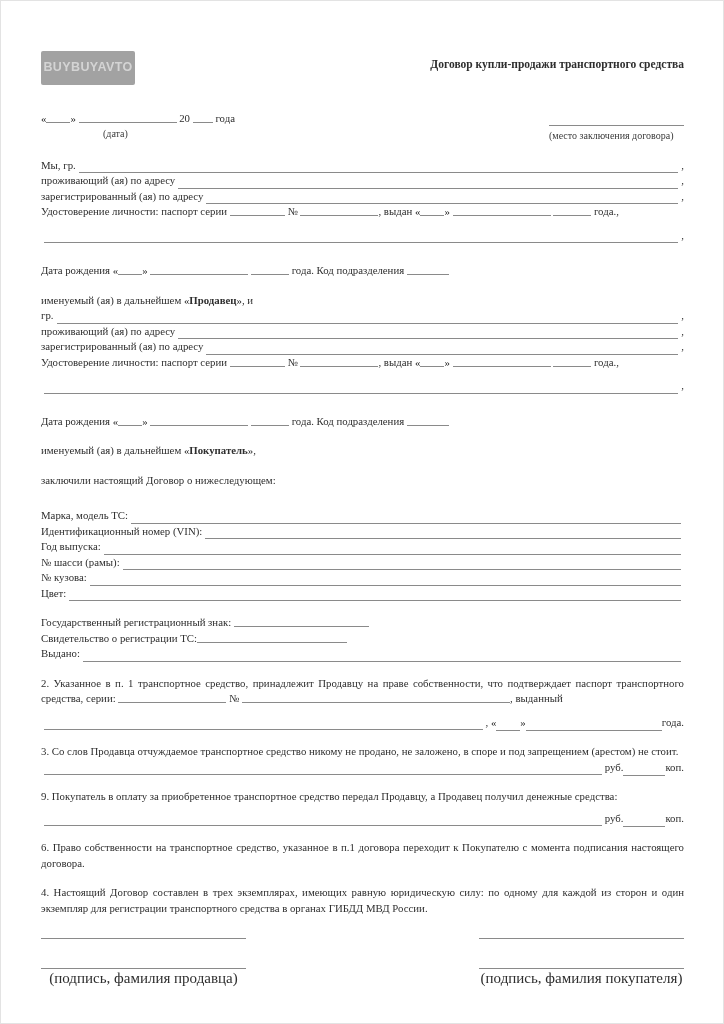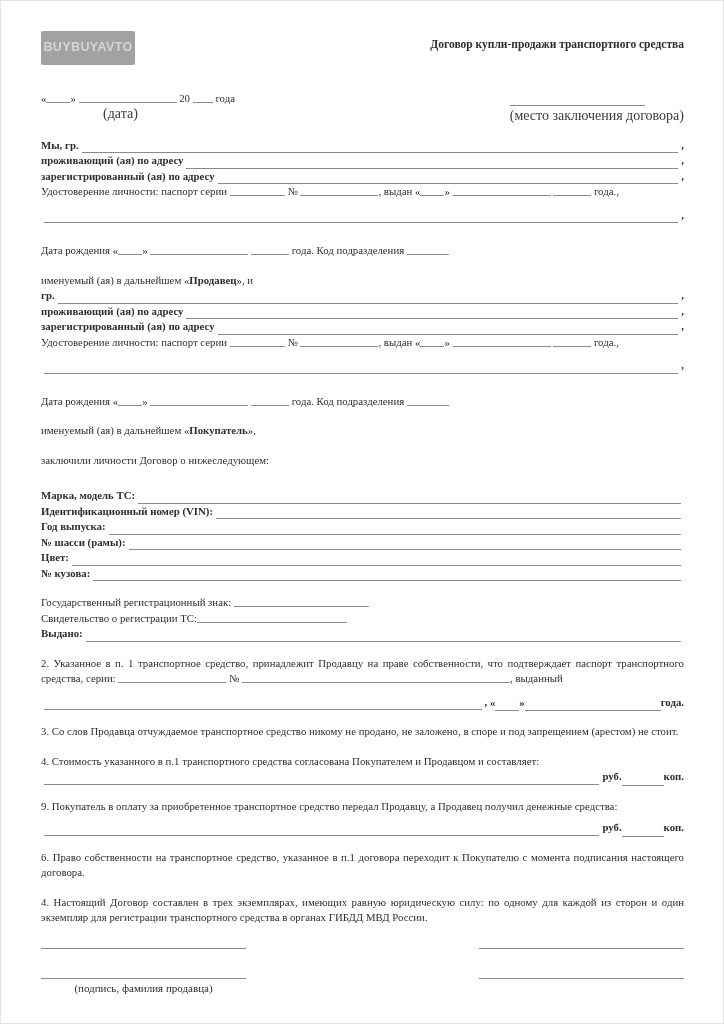--- a/index.html
+++ b/index.html
@@ -3,21 +3,21 @@
 <meta charset="utf-8">
 <style>
   * { margin: 0; padding: 0; box-sizing: border-box; }
   html, body { background: #ffffff; }
   .page {
     position: relative;
     width: 724px;
     height: 1024px;
     background: #ffffff;
     border: 1px solid #e3e3e3;
-    padding: 28px 39px 0 40px;
+    padding: 48px 39px 0 40px;
     font-family: "Liberation Serif", "DejaVu Serif", serif;
     font-size: 10.8px;
     color: #2e2e2e;
     line-height: 15.5px;
     overflow: hidden;
   }
   
   .header { position: relative; height: 40px; margin-bottom: 22px; }
   .logo {
     position: absolute; left: 0; top: 2px;
@@ -37,40 +37,40 @@
     display: inline-block;
     border-bottom: 1px solid #8a8a8a;
     height: 11px;
     vertical-align: baseline;
     margin-bottom: -1px;
   }
   .w20 { width: 20px; } .w24 { width: 24px; } .w38 { width: 38px; }
   .w42 { width: 42px; } .w55 { width: 55px; }
   .w78 { width: 78px; } .w98 { width: 98px; } .w108 { width: 108px; }
   .w135 { width: 135px; } .w150 { width: 150px; } .w268 { width: 268px; }
-  .row { display: flex; align-items: flex-end; font-weight: bold; }
+  .row { display: flex; align-items: flex-end; }
   .fill { flex: 1; border-bottom: 1px solid #8a8a8a; height: 12px; margin: 0 3px; }
   .just { text-align: justify; }
   .caption {
-    font-size: 14px; color: #3a3a3a; line-height: 12px;
+    font-size: 10px; color: #3a3a3a; line-height: 12px;
   }
   
   .dateline { display: flex; justify-content: space-between; margin-bottom: 16px; }
   .dl-left .caption { margin-left: 62px; margin-top: 1px; }
   .dl-right { text-align: left; padding-top: 3px; }
   
   .mt6 { margin-top: 6px; } .mt8 { margin-top: 8px; } .mt12 { margin-top: 20px; }
   .mt14 { margin-top: 14px; }
   .bold { font-weight: bold; text-align: center; }
   
   .sigs { display: flex; justify-content: space-between; margin-top: 22px; }
   .sig-col { width: 205px; }
   .sig-line { border-bottom: 1px solid #8a8a8a; height: 1px; }
   .sig-line.second { margin-top: 29px; }
-  .sig-caption { text-align: center; font-size: 11px; margin-top: 2px; }
+  .sig-caption { text-align: center; font-size: 15px; margin-top: 2px; }
 </style>
 </head>
 <body>
 
 <div class="page">
 
   <div class="header">
     <div class="logo">BUYBUYAVTO</div>
     <div class="title">Договор купли-продажи транспортного средства</div>
   </div>
@@ -171,46 +171,46 @@
       <span class="b w38"></span>
       <span>года. Код подразделения</span>
       <span class="b w42"></span>
     </div>
   </div>
 
   <div class="mt14">
     <span>именуемый (ая) в дальнейшем «</span><span class="bold">Покупатель</span><span>»,</span>
   </div>
 
-  <div class="mt14">заключили личности Договор о нижеследующем:</div>
+  <div class="mt14">заключили настоящий Договор о нижеследующем:</div>
 
 
   <div class="mt12">
     <div class="row">
       <span>Марка, модель ТС:</span>
         <span class="fill"></span>
     </div>
     <div class="row">
       <span>Идентификационный номер (VIN):</span>
         <span class="fill"></span>
     </div>
     <div class="row">
       <span>Год выпуска:</span>
         <span class="fill"></span>
     </div>
     <div class="row">
       <span>№ шасси (рамы):</span>
         <span class="fill"></span>
     </div>
     <div class="row">
+      <span>№ кузова:</span>
+        <span class="fill"></span>
+    </div>
+    <div class="row">
       <span>Цвет:</span>
-        <span class="fill"></span>
-    </div>
-    <div class="row">
-      <span>№ кузова:</span>
         <span class="fill"></span>
     </div>
   </div>
 
   <div class="mt14">
     <div>
       <span>Государственный регистрационный знак:</span>
       <span class="b w135"></span>
     </div>
     <div>
@@ -233,21 +233,20 @@
       <span>, «</span>
       <span class="b w24"></span>
       <span>»</span>
     <span class="b w98"></span>
     <span class="b w38"></span>
     <span>года.</span>
   </div>
 
   <p class="just mt14">3. Со слов Продавца отчуждаемое транспортное средство никому не продано, не заложено, в споре и под запрещением (арестом) не стоит.</p>
 
-  <p class="mt14">4. Стоимость указанного в п.1 транспортного средства согласована Покупателем и Продавцом и составляет:</p>
   <div class="row">
     <span class="fill"></span>
       <span>руб.</span>
       <span class="b w42"></span>
       <span>коп.</span>
   </div>
 
   <p class="mt14">9. Покупатель в оплату за приобретенное транспортное средство передал Продавцу, а Продавец получил денежные средства:</p>
   <div class="row mt6">
     <span class="fill"></span>
@@ -262,16 +261,17 @@
 
   <div class="sigs">
     <div class="sig-col">
       <div class="sig-line"></div>
       <div class="sig-line second"></div>
       <div class="sig-caption">(подпись, фамилия продавца)</div>
     </div>
     <div class="sig-col">
       <div class="sig-line"></div>
       <div class="sig-line second"></div>
+      <div class="sig-caption">(подпись, фамилия покупателя)</div>
     </div>
   </div>
 
 </div>
 
 </body></html>

